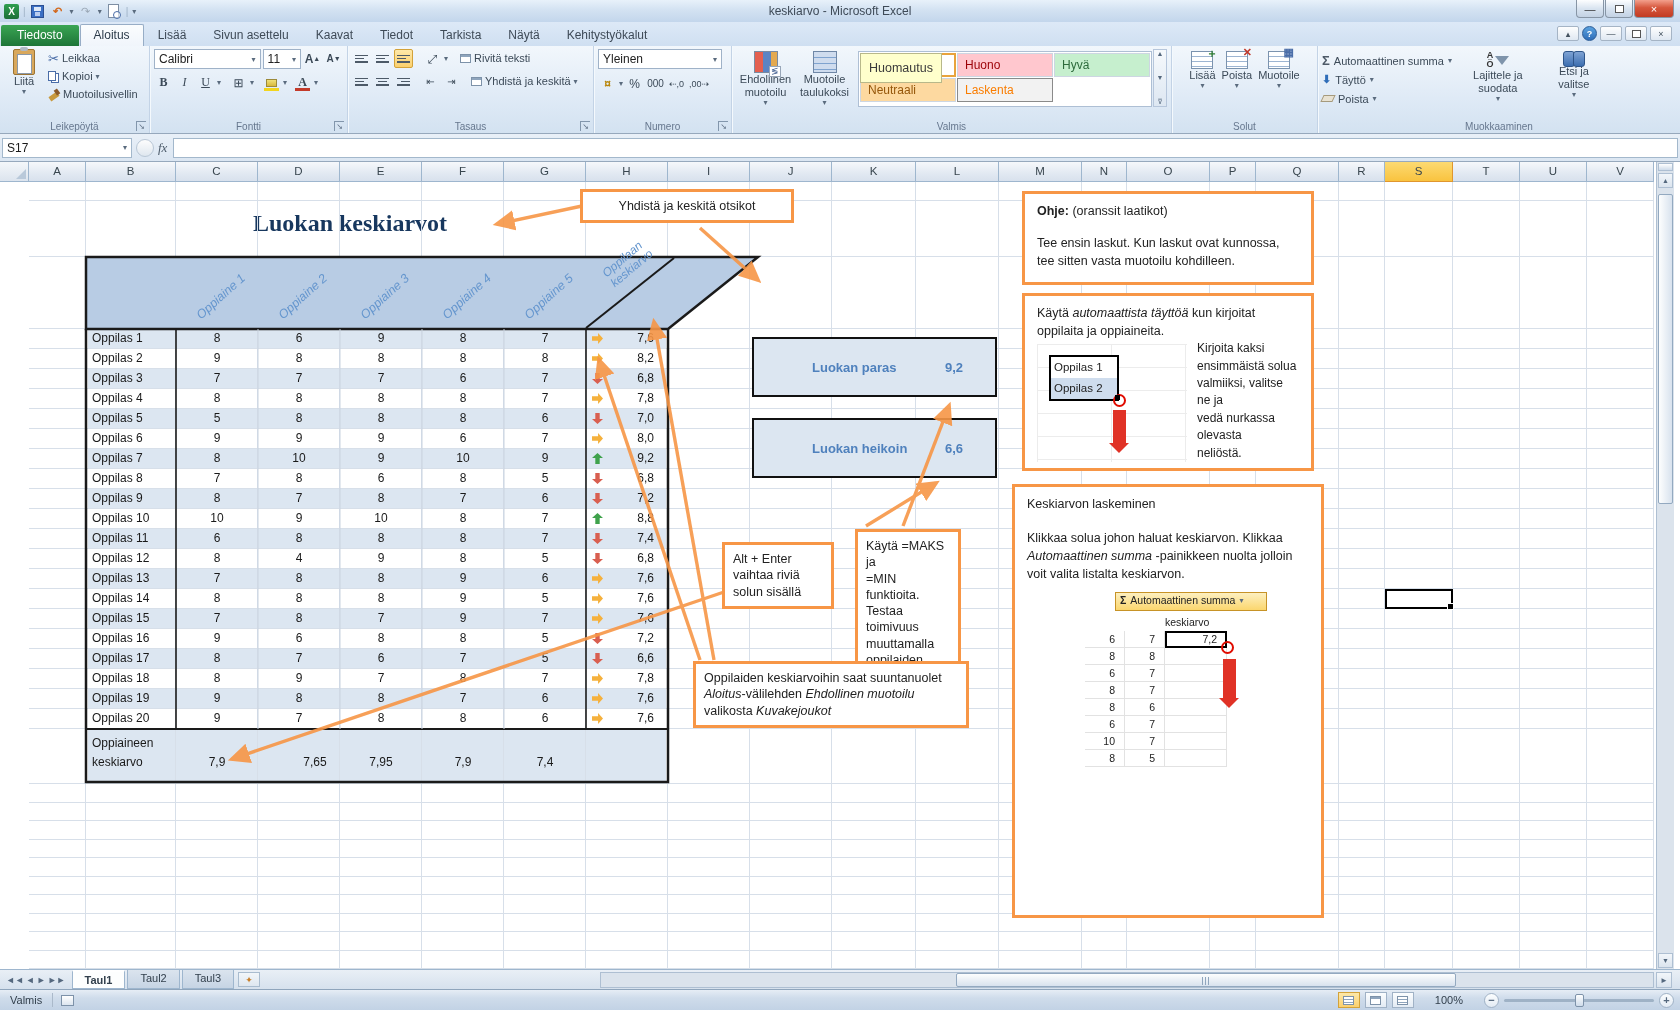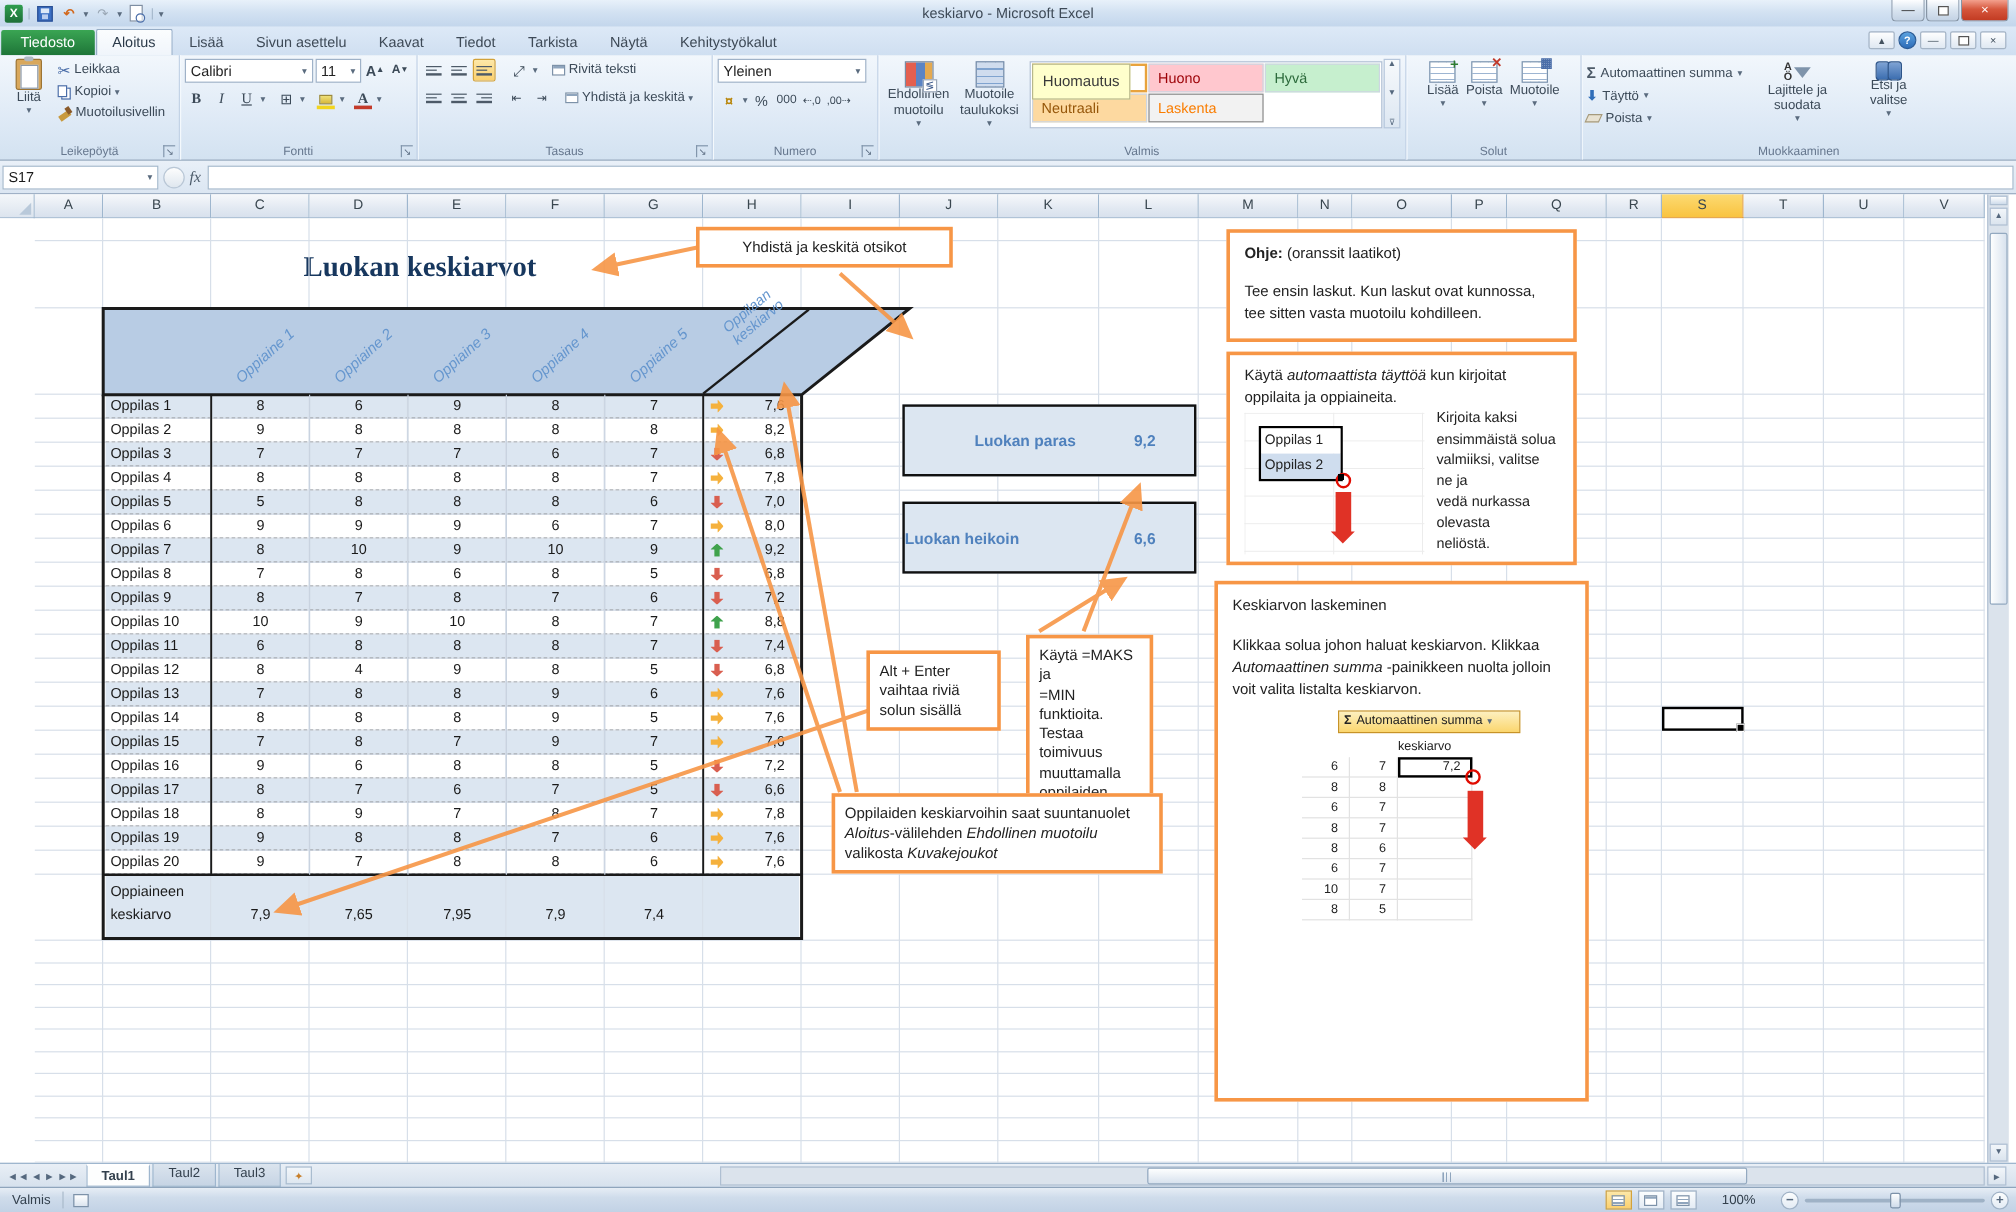--- a/index.html
+++ b/index.html
@@ -789,33 +789,33 @@
             <span class="cellv" style="left: 457px;">6</span>
             <span class="arrowico right" style="left: 504px;"></span>
             <span class="avgv">7,6</span>
           </div>
         </div>
       <div class="tfoot">
         <div class="lbl pre">Oppiaineen
 keskiarvo</div>
         <div id="footVals">
             <span class="fv" style="left: 129px;">7,9</span>
-            <span class="fv" style="left: 211px; text-align: right;">7,65</span>
+            <span class="fv" style="left: 227px; text-align: right;">7,65</span>
             <span class="fv" style="left: 293px;">7,95</span>
             <span class="fv" style="left: 375px;">7,9</span>
             <span class="fv" style="left: 457px;">7,4</span>
           </div>
       </div>
 
       <div class="sumbox" style="top:155px">
         <span class="lbl" style="margin-left:58px">Luokan paras</span>
         <span class="val" style="right:32px">9,2</span>
       </div>
       <div class="sumbox" style="top:236px">
-        <span class="lbl" style="">Luokan heikoin</span>
+        <span class="lbl" style="margin-left:58px">Luokan heikoin</span>
         <span class="val" style="right:32px">6,6</span>
       </div>
 
       <div class="note pre" style="left:722px;top:360px;width:112px">Alt + Enter
 vaihtaa riviä
 solun sisällä</div>
       <div class="note" style="left:580px;top:7px;width:214px;text-align:center">Yhdistä ja keskitä otsikot</div>
       <div class="note pre" style="left:855px;top:347px;width:106px">Käytä =MAKS ja
 =MIN funktioita.
 Testaa toimivuus

